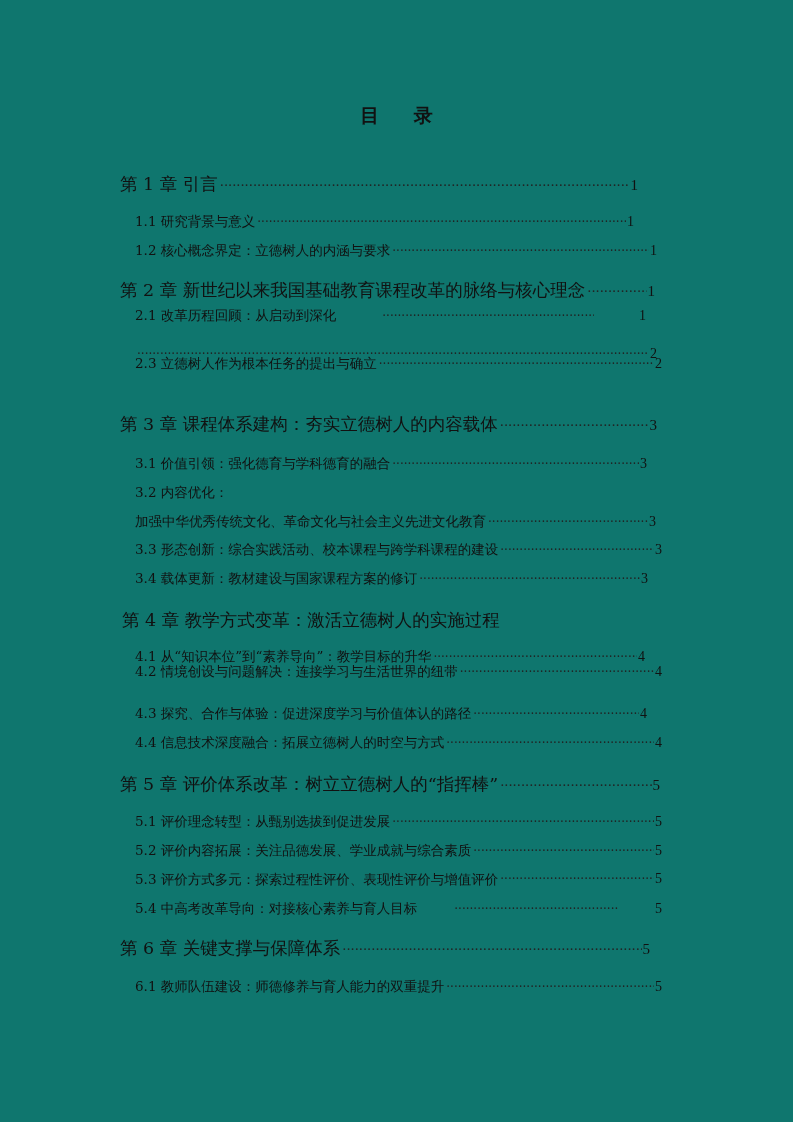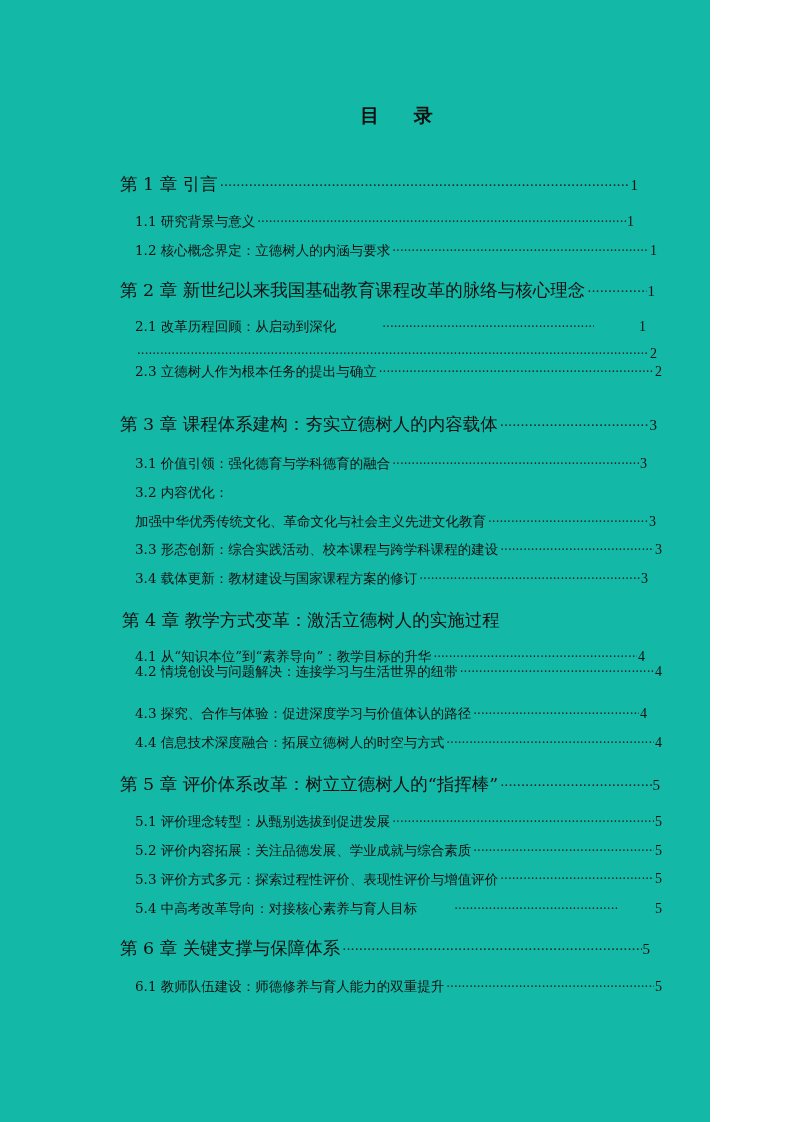--- a/index.html
+++ b/index.html
@@ -11,22 +11,22 @@
       width: 793px;
       height: 1122px;
       position: relative;
       overflow: hidden;
       font-family: "DejaVu Serif", "Liberation Serif", serif;
       color: #111111;
     }
     .page {
       position: absolute;
       left: 0; top: 0;
-      width: 710px; height: 1122px;
-      background: #14b8a6;
+      width: 793px; height: 1122px;
+      background: #0f766e;
     }
     .toc-title {
       position: absolute;
       top: 103px;
       left: 0;
       width: 793px;
       text-align: center;
       font-family: "DejaVu Sans", "Liberation Sans", sans-serif;
       font-weight: bold;
       font-size: 19px;
@@ -94,30 +94,30 @@
       <div class="toc-entry section" style="top: 239px; width: 522px;">
         <span class="label">1.2    核心概念界定：立德树人的内涵与要求</span>
         <span class="leader"></span>
         <span class="page-num">1</span>
       </div>
       <div class="toc-entry chapter" style="top: 277px; width: 535px;">
         <span class="label">第 2 章  新世纪以来我国基础教育课程改革的脉络与核心理念</span>
         <span class="leader"></span>
         <span class="page-num">1</span>
       </div>
-      <div class="toc-entry section" style="top: 315px; width: 511px; gap: 44px;">
+      <div class="toc-entry section" style="top: 304px; width: 511px; gap: 44px;">
         <span class="label">2.1 改革历程回顾：从启动到深化</span>
         <span class="leader"></span>
         <span class="page-num">1</span>
       </div>
       <div class="toc-entry section" style="top: 343px; width: 522px;">
         <span class="leader"></span>
         <span class="page-num">2</span>
       </div>
-      <div class="toc-entry section" style="top: 360px; width: 527px;">
+      <div class="toc-entry section" style="top: 352px; width: 527px;">
         <span class="label">2.3 立德树人作为根本任务的提出与确立</span>
         <span class="leader"></span>
         <span class="page-num">2</span>
       </div>
       <div class="toc-entry chapter" style="top: 411px; width: 537px;">
         <span class="label">第 3 章  课程体系建构：夯实立德树人的内容载体</span>
         <span class="leader"></span>
         <span class="page-num">3</span>
       </div>
       <div class="toc-entry section" style="top: 452px; width: 512px;">

